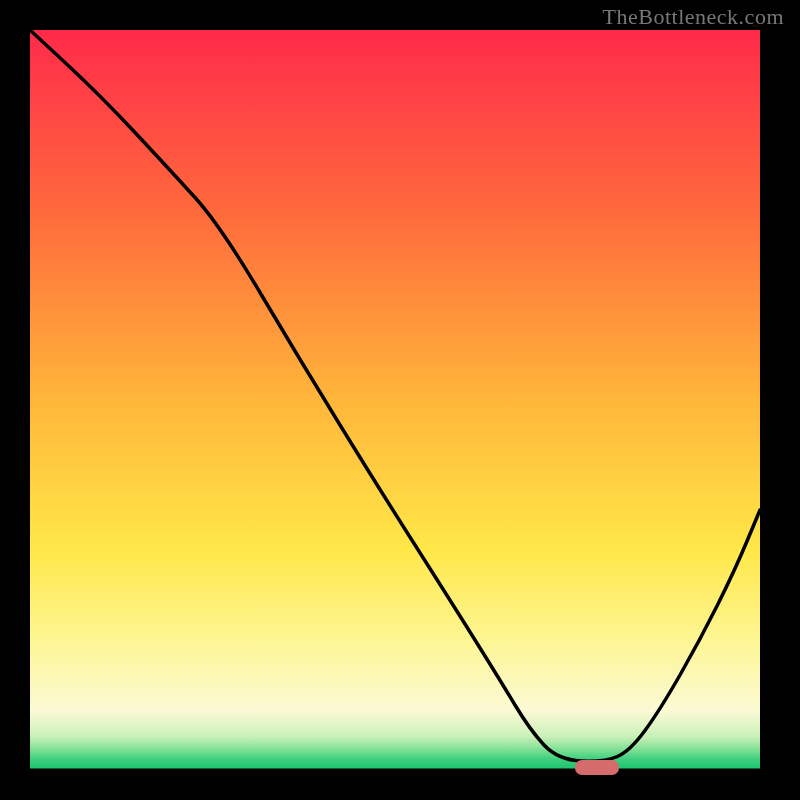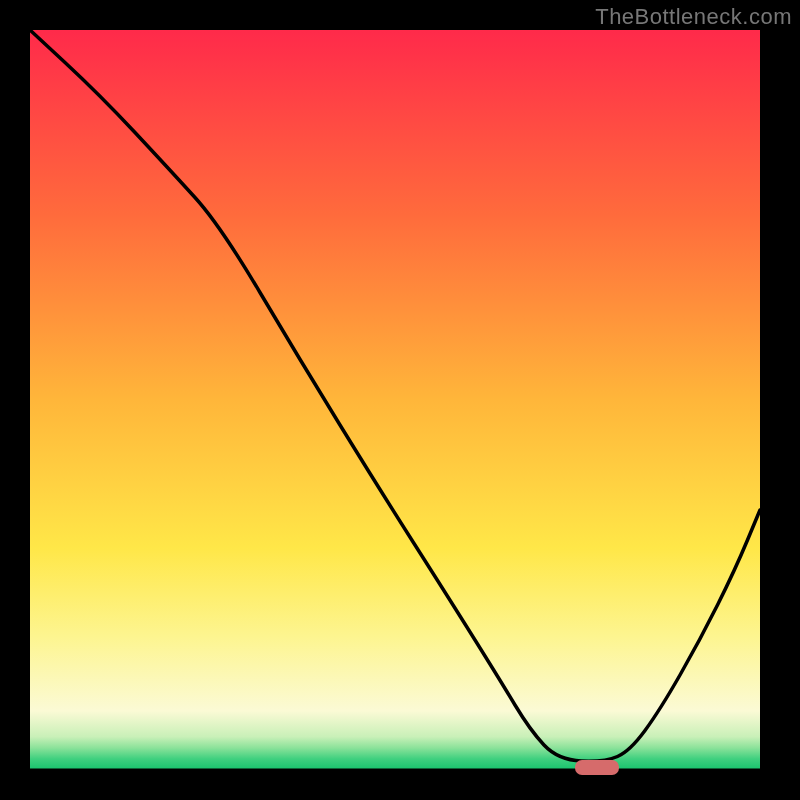--- a/index.html
+++ b/index.html
@@ -11,22 +11,22 @@
     overflow: hidden;
   }
   .wrap {
     position: relative;
     width: 800px;
     height: 800px;
   }
   .watermark {
     position: absolute;
     top: 4px;
-    right: 8px;
-    font-family: Liberation Sans, sans-serif;
+    right: 16px;
+    font-family: Liberation Serif, serif;
     font-size: 22px;
     color: #777;
     font-weight: 500;
     letter-spacing: 0.5px;
   }
   svg {
     position: absolute;
     top: 0;
     left: 0;
   }

